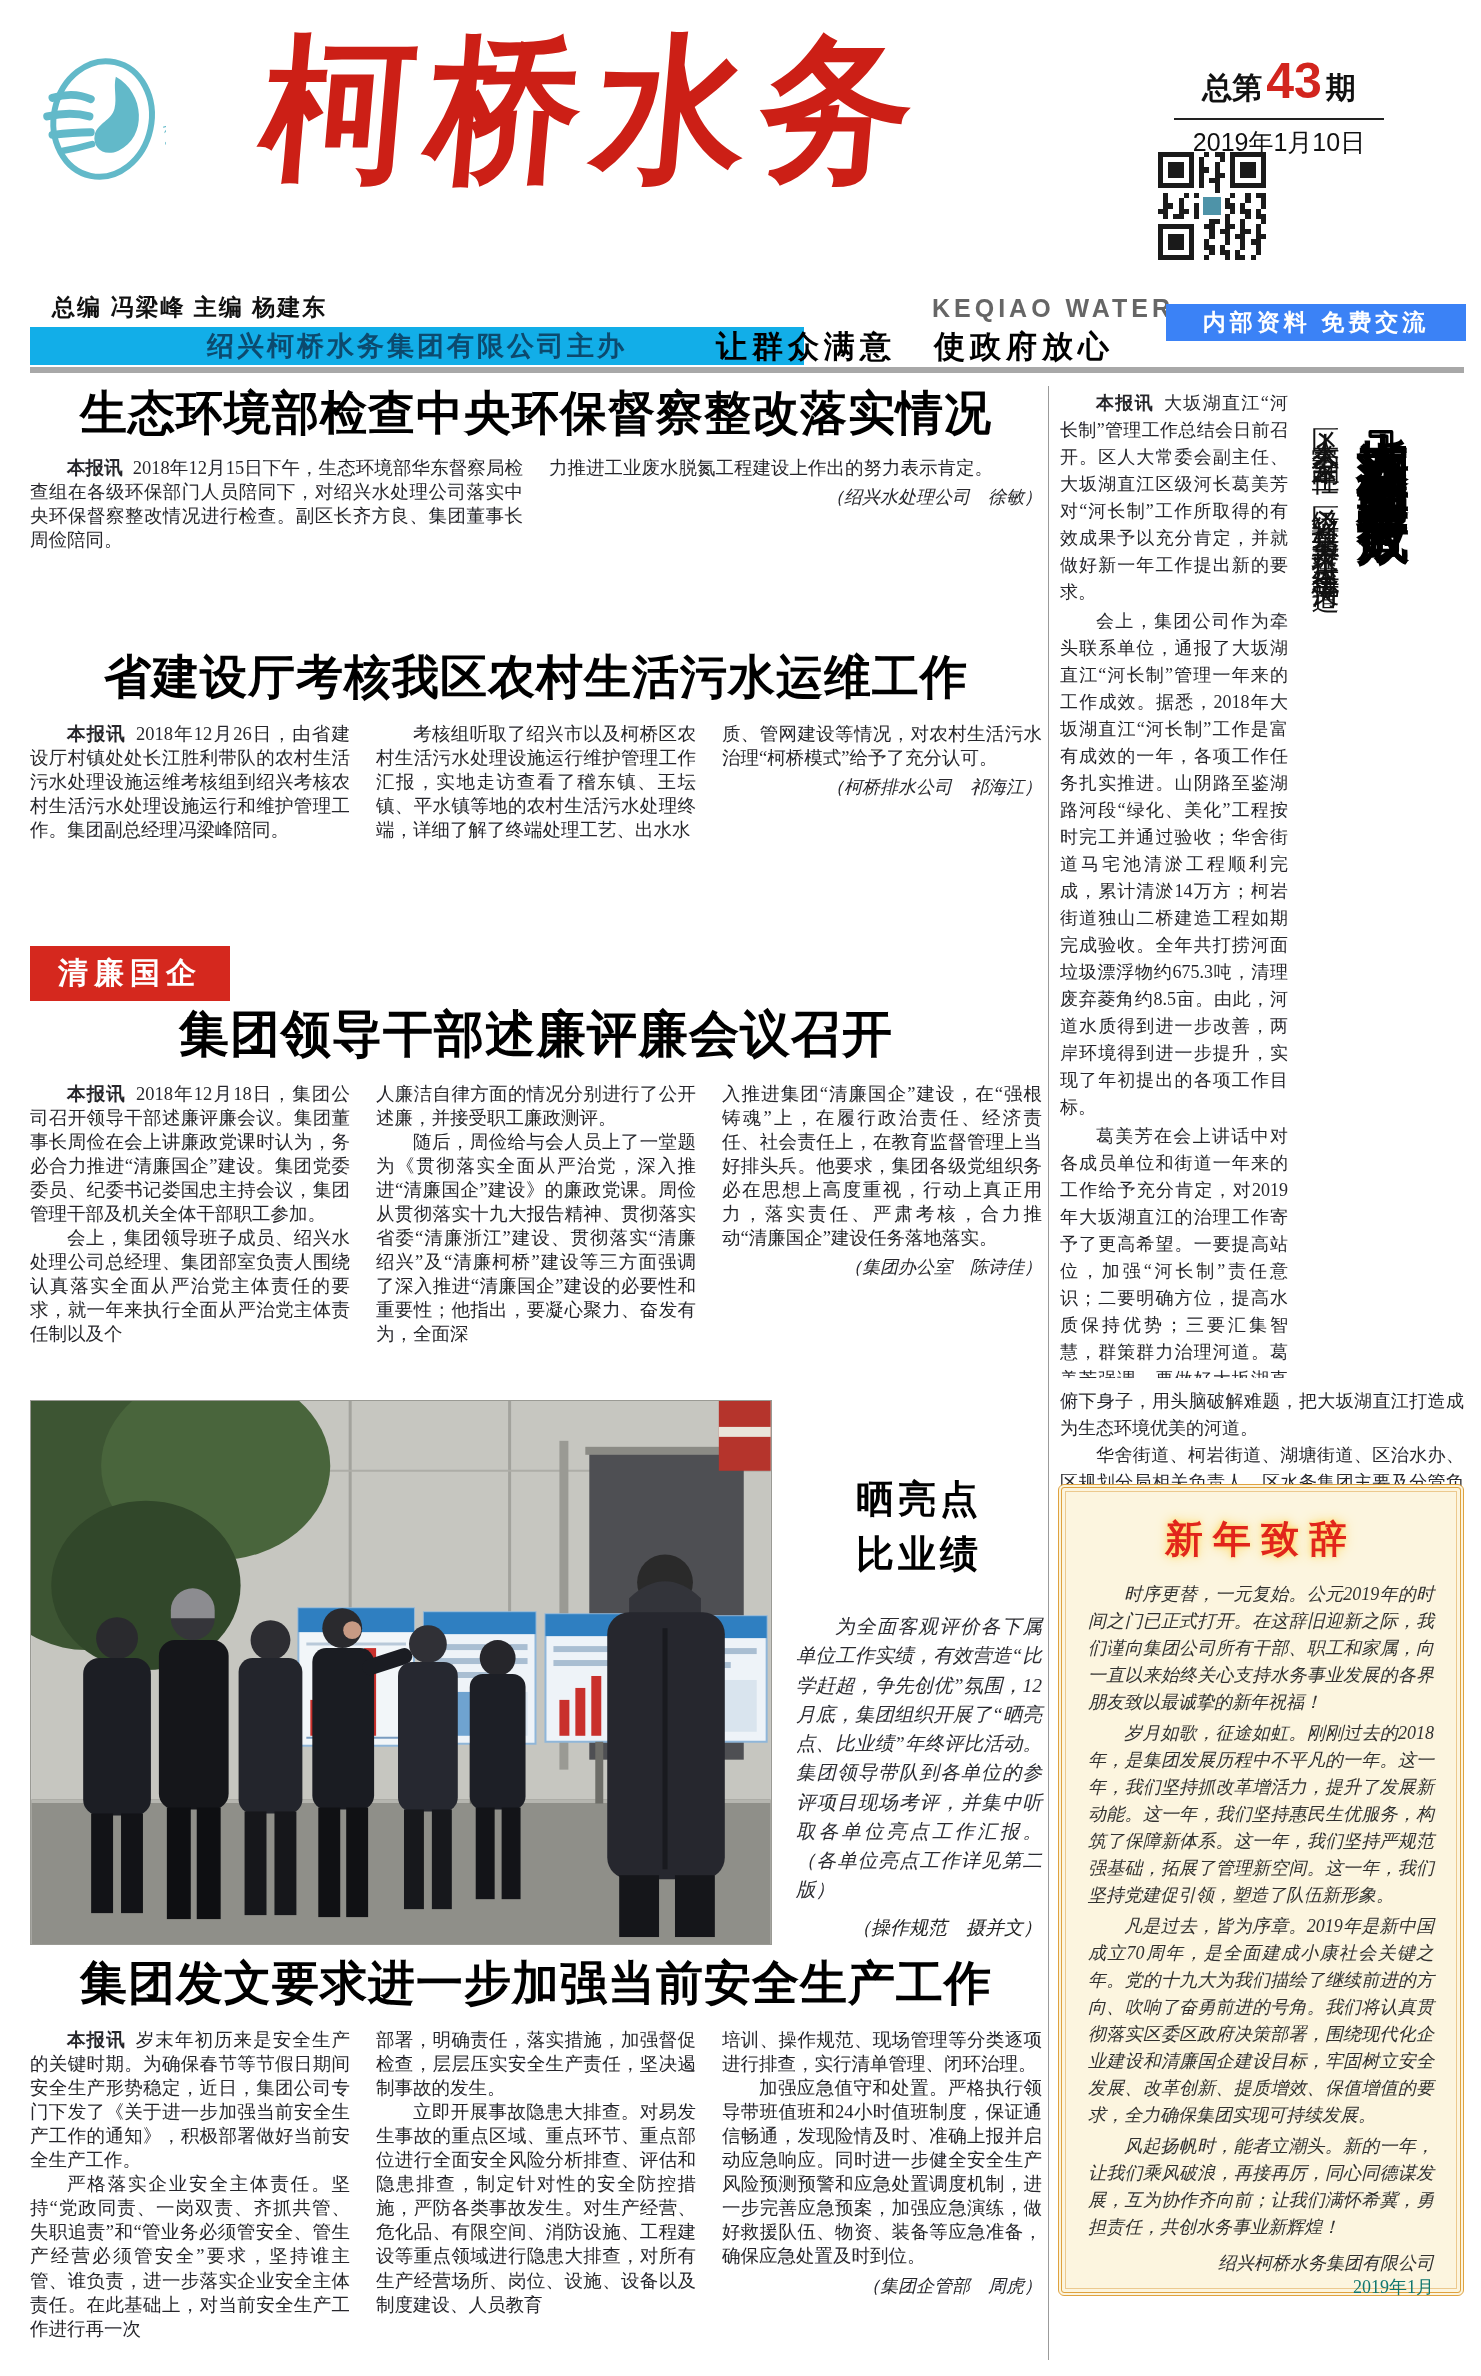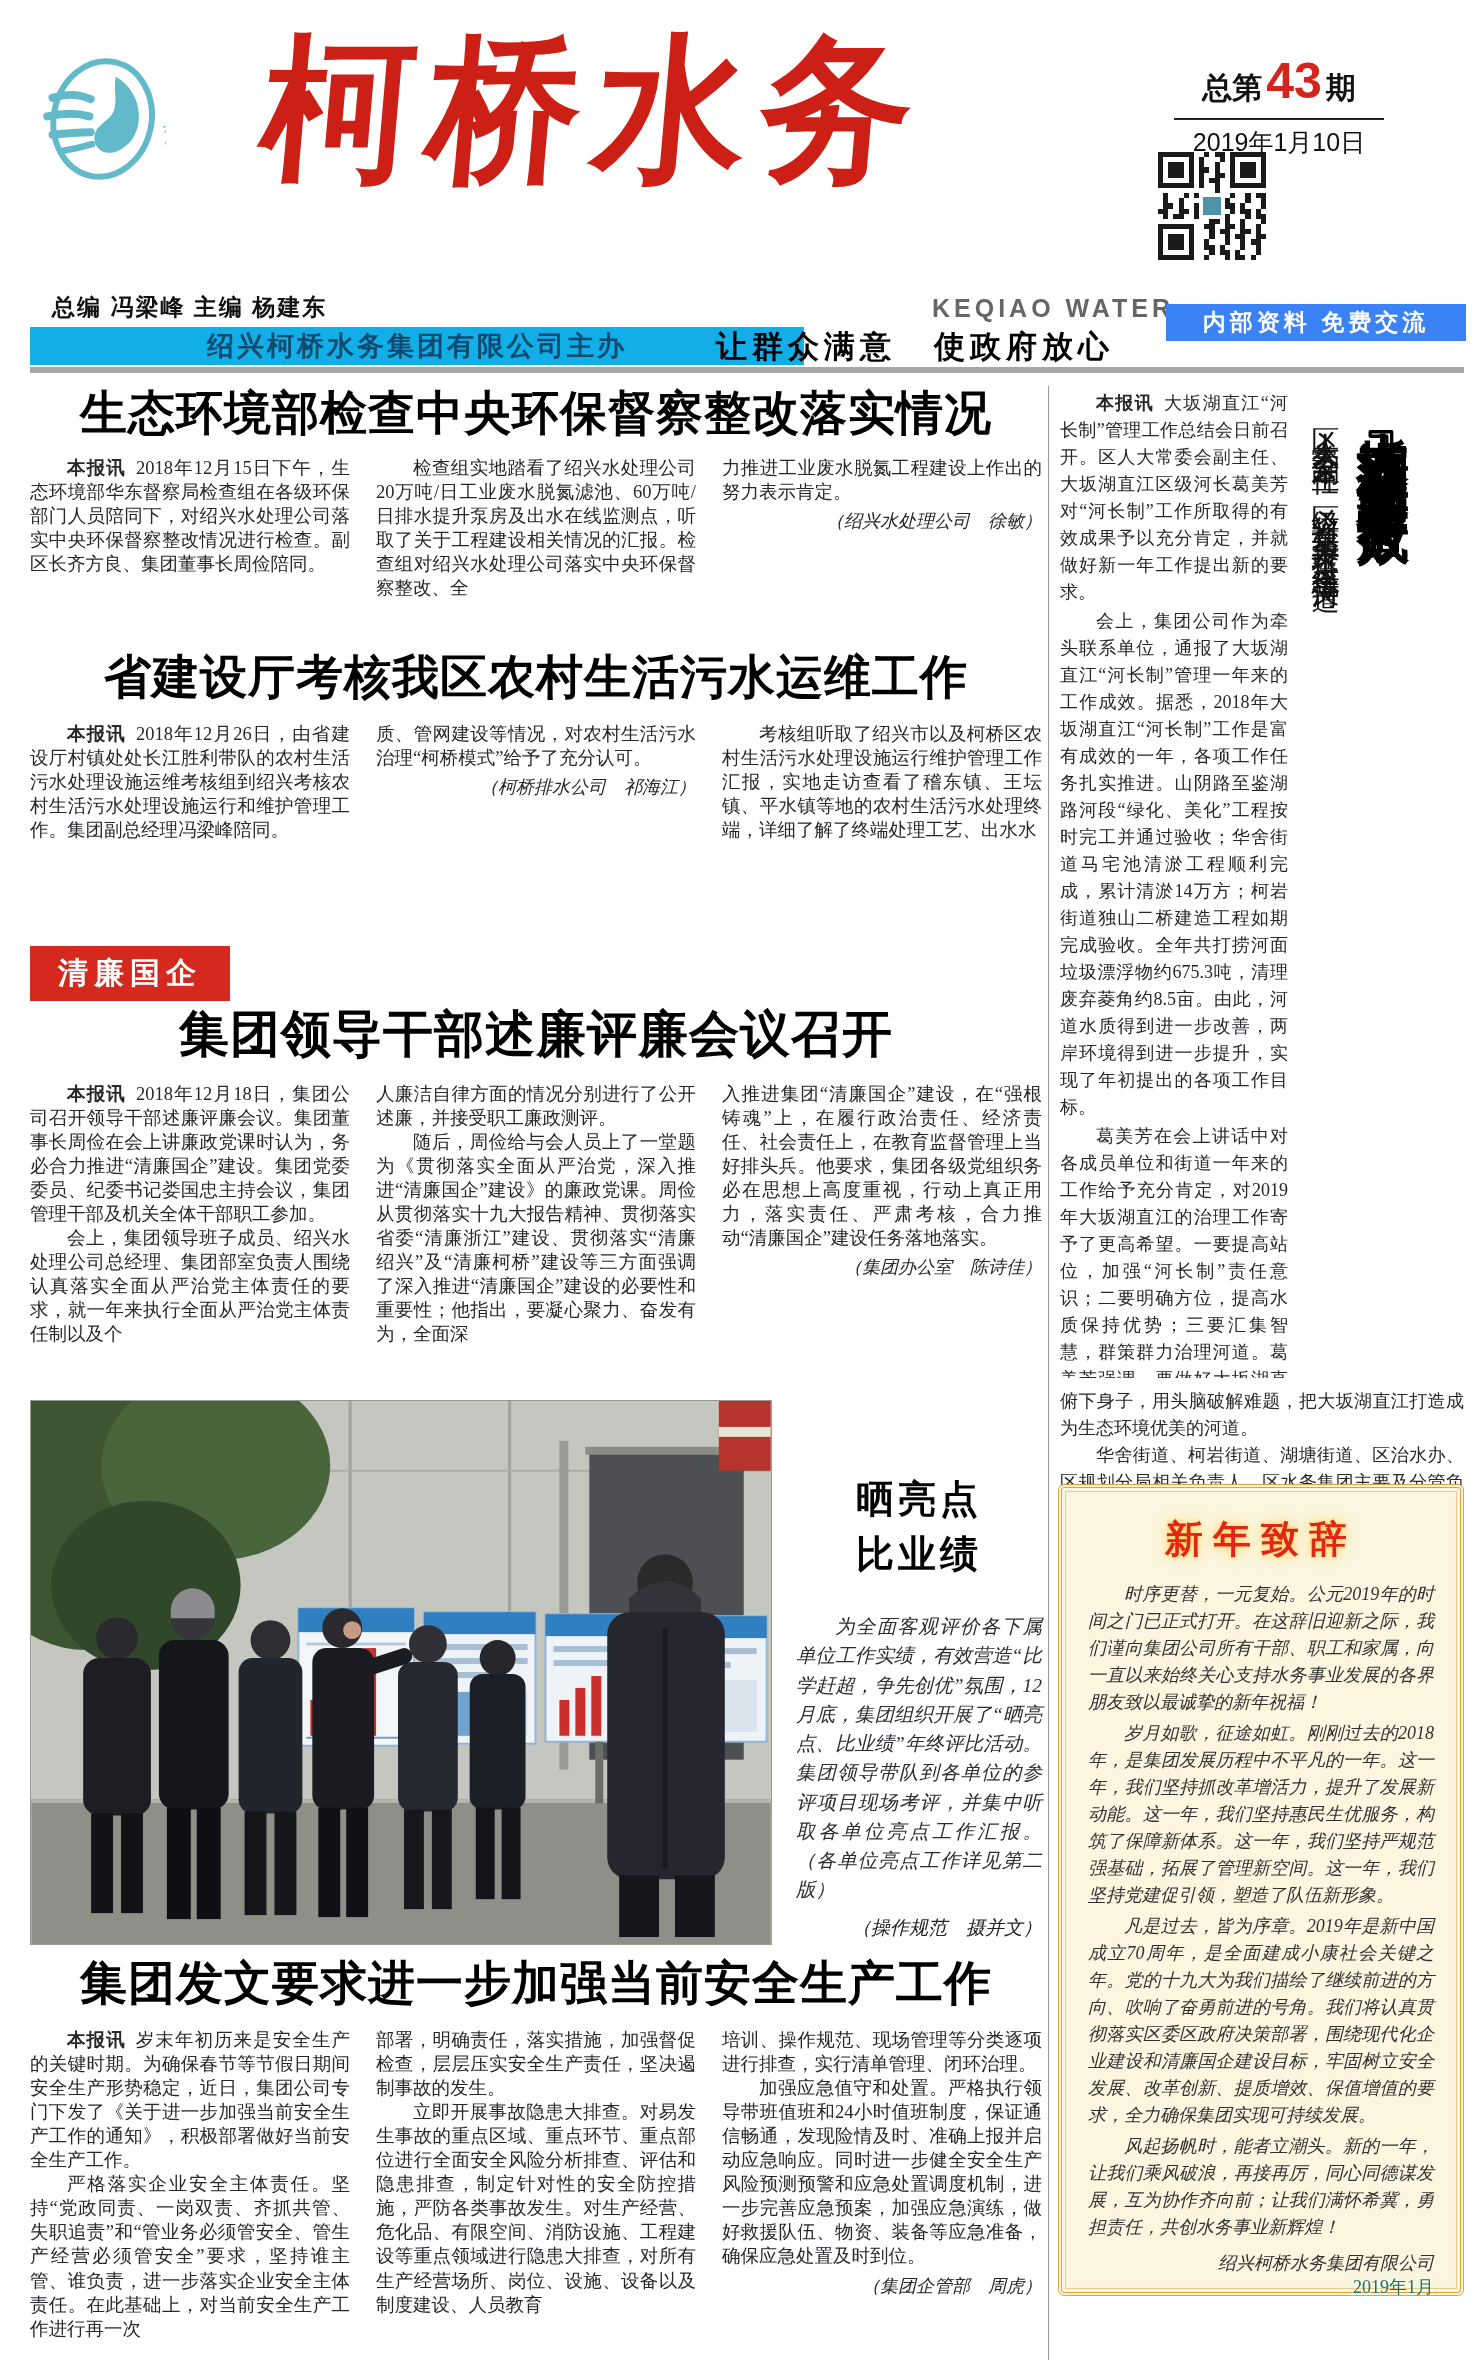--- a/index.html
+++ b/index.html
@@ -243,41 +243,38 @@
   <div class="abs thick-rule"></div>
   <div class="abs v-line"></div>
 
   <div class="art" id="art-env">
     <h1 class="hl">生态环境部检查中央环保督察整改落实情况</h1>
     <div class="cols">
       <div class="col">
         <p class="bp"><b class="lede">本报讯</b><span>2018年12月15日下午，生态环境部华东督察局检查组在各级环保部门人员陪同下，对绍兴水处理公司落实中央环保督察整改情况进行检查。副区长齐方良、集团董事长周俭陪同。</span></p>
       </div>
       <div class="col">
-        <p class="bp">检查组实地踏看了绍兴水处理公司20万吨/日工业废水脱氮滤池、60万吨/日排水提升泵房及出水在线监测点，听取了关于工程建设相关情况的汇报。检查组对绍兴水处理公司落实中央环保督察整改、全</p>
-      </div>
-      <div class="col">
         <p class="bp cont">力推进工业废水脱氮工程建设上作出的努力表示肯定。</p>
         <div class="byline">（绍兴水处理公司　徐敏）</div>
       </div>
     </div>
   </div>
 
   <div class="art" id="art-sew">
     <h1 class="hl">省建设厅考核我区农村生活污水运维工作</h1>
     <div class="cols">
       <div class="col">
         <p class="bp"><b class="lede">本报讯</b><span>2018年12月26日，由省建设厅村镇处处长江胜利带队的农村生活污水处理设施运维考核组到绍兴考核农村生活污水处理设施运行和维护管理工作。集团副总经理冯梁峰陪同。</span></p>
       </div>
       <div class="col">
+        <p class="bp">考核组听取了绍兴市以及柯桥区农村生活污水处理设施运行维护管理工作汇报，实地走访查看了稽东镇、王坛镇、平水镇等地的农村生活污水处理终端，详细了解了终端处理工艺、出水水</p>
+      </div>
+      <div class="col">
         <p class="bp cont">质、管网建设等情况，对农村生活污水治理“柯桥模式”给予了充分认可。</p>
         <div class="byline">（柯桥排水公司　祁海江）</div>
-      </div>
-      <div class="col">
-        <p class="bp">考核组听取了绍兴市以及柯桥区农村生活污水处理设施运行维护管理工作汇报，实地走访查看了稽东镇、王坛镇、平水镇等地的农村生活污水处理终端，详细了解了终端处理工艺、出水水</p>
       </div>
     </div>
   </div>
 
   <div class="abs sec-label">清廉国企</div>
 
   <div class="art" id="art-lian">
     <h1 class="hl">集团领导干部述廉评廉会议召开</h1>
     <div class="cols">
       <div class="col">

